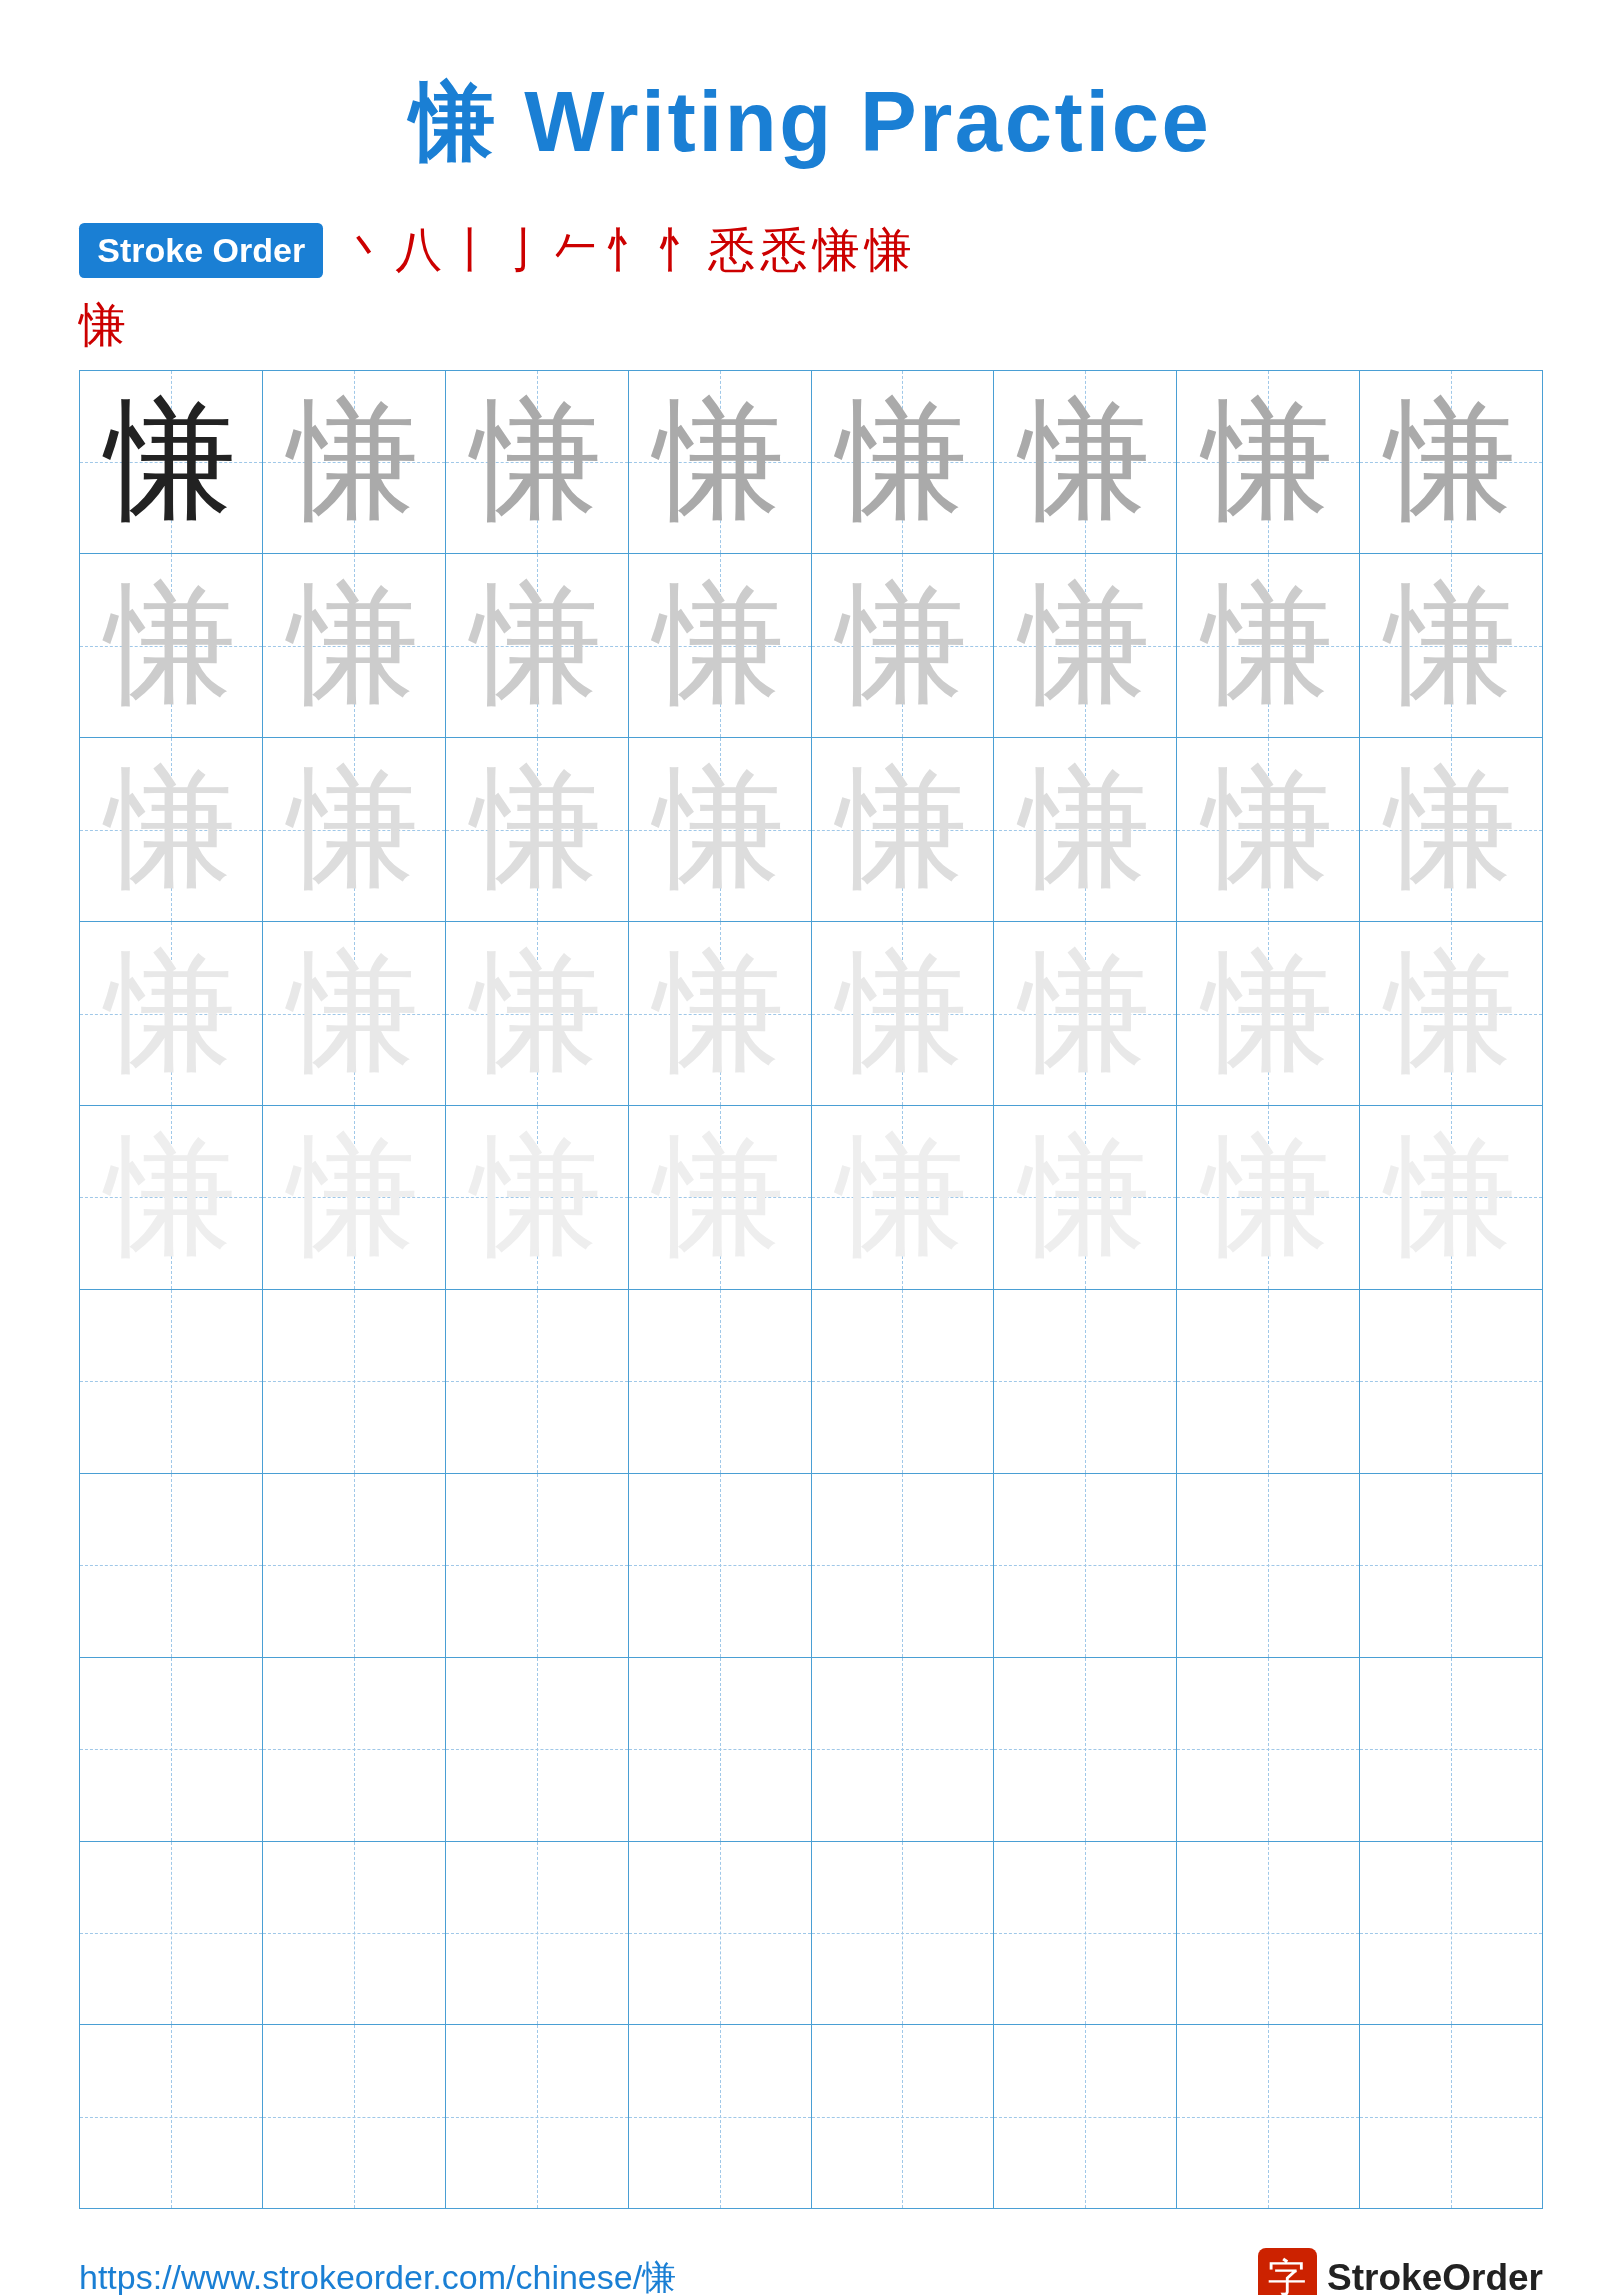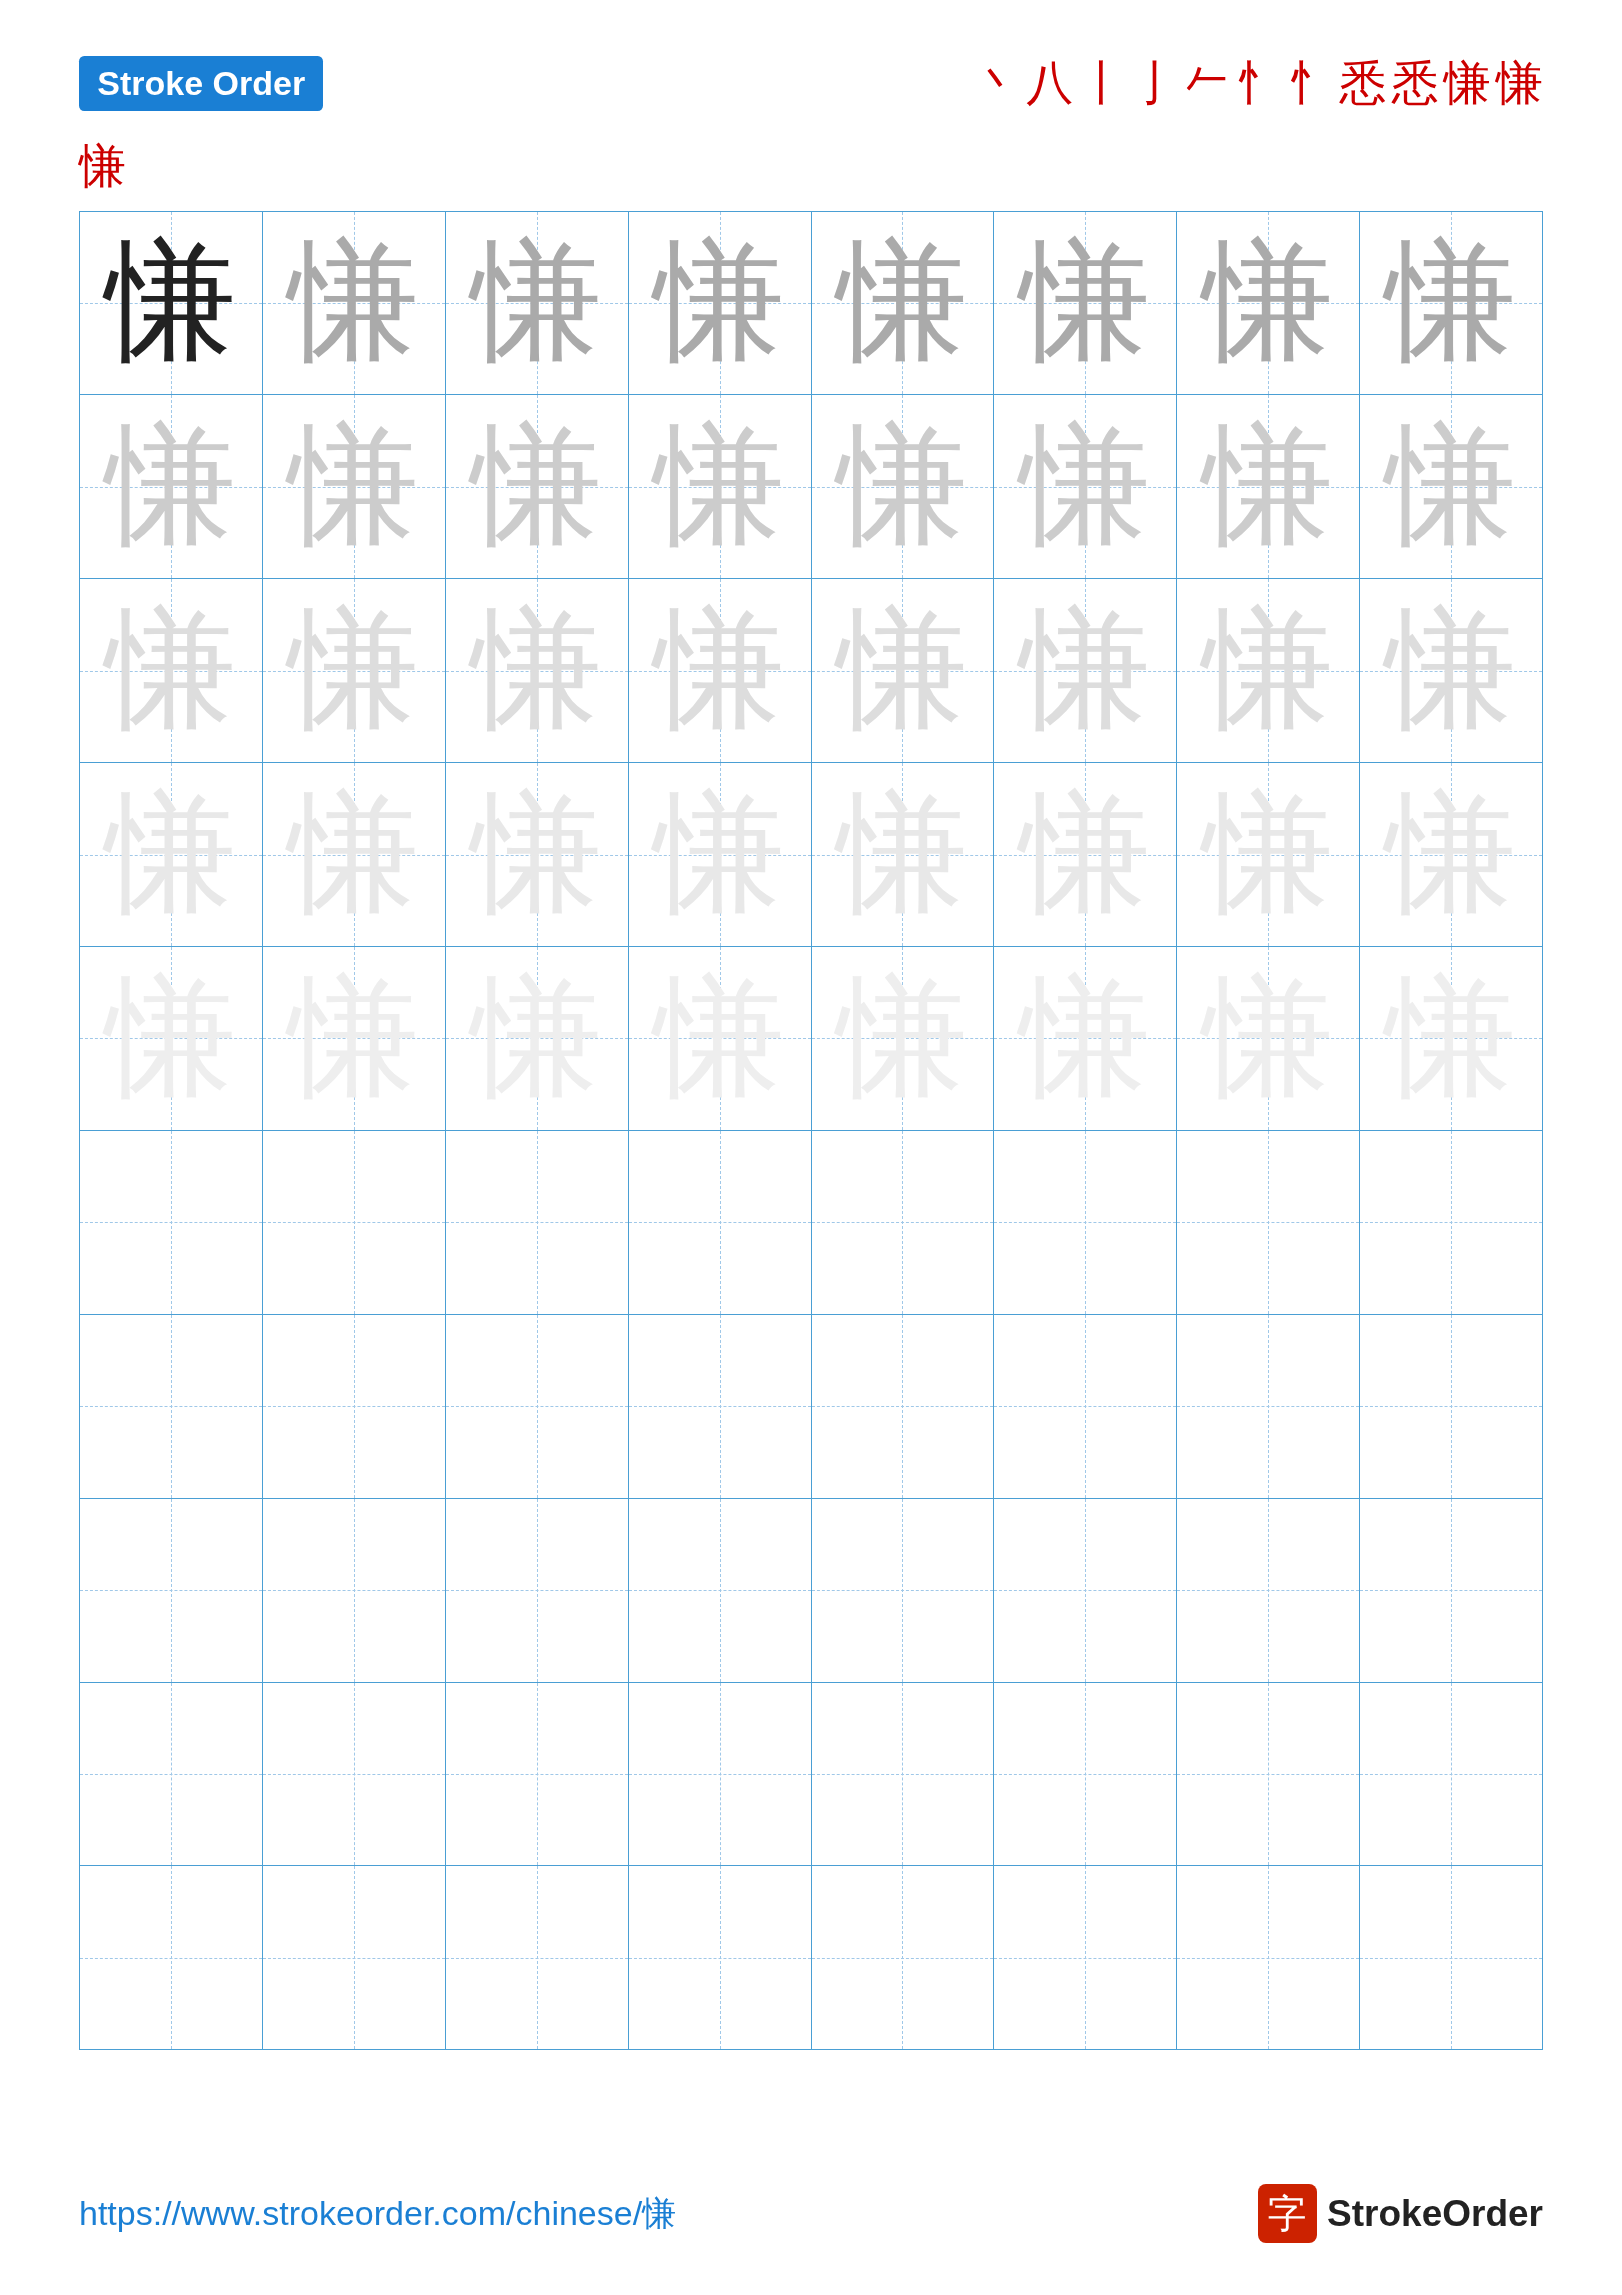--- a/index.html
+++ b/index.html
@@ -29,23 +29,22 @@
       margin-bottom: 39px;
       margin-top: 13px;
       letter-spacing: 2.6px;
     }
 
     .stroke-order-section {
       width: 100%;
       display: flex;
       flex-wrap: wrap;
       align-items: center;
-      margin-bottom: 26px;
+      margin-bottom: 18px;
       gap: 6.5px;
-      justify-content: space-between;
     }
 
     .stroke-order-badge {
       background: #1a7fd4;
       color: #fff;
       font-size: 34px;
       font-weight: bold;
       padding: 7.9px 18.3px;
       border-radius: 5.2px;
       margin-right: 13px;
@@ -198,20 +197,21 @@
       font-size: 37px;
       font-weight: bold;
       color: #222;
     }
   </style>
 </head>
 <body>
 
 <div class="page">
 
+  <h1 class="title">慊 Writing Practice</h1>
 
   <div class="stroke-order-section">
     <span class="stroke-order-badge">Stroke Order</span>
     <div class="stroke-sequence">
 
       <span class="stroke-char">丶</span>
       <span class="stroke-char">八</span>
       <span class="stroke-char">丨</span>
       <span class="stroke-char">亅</span>
       <span class="stroke-char">𠂉</span>

